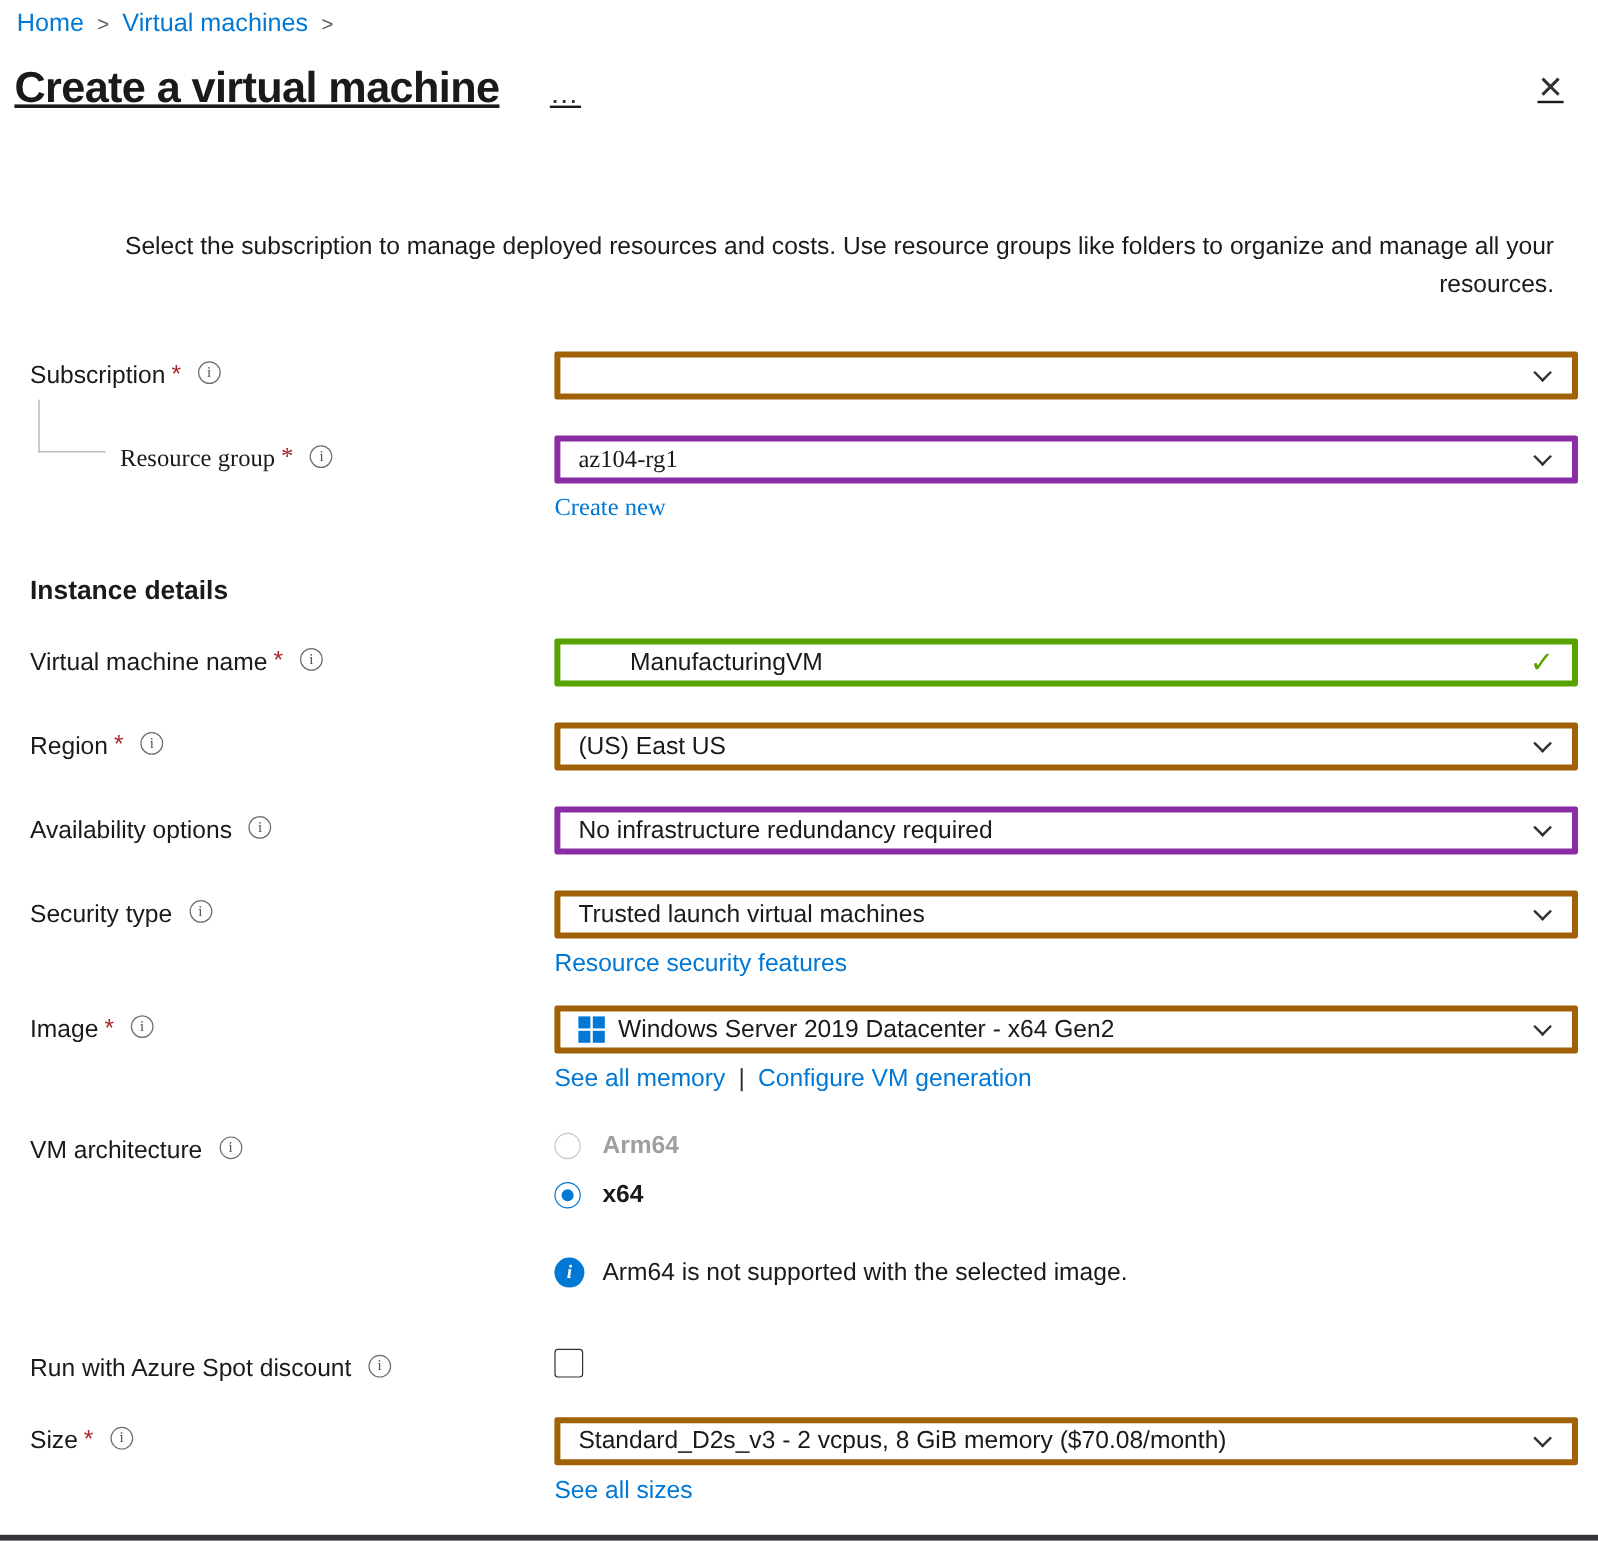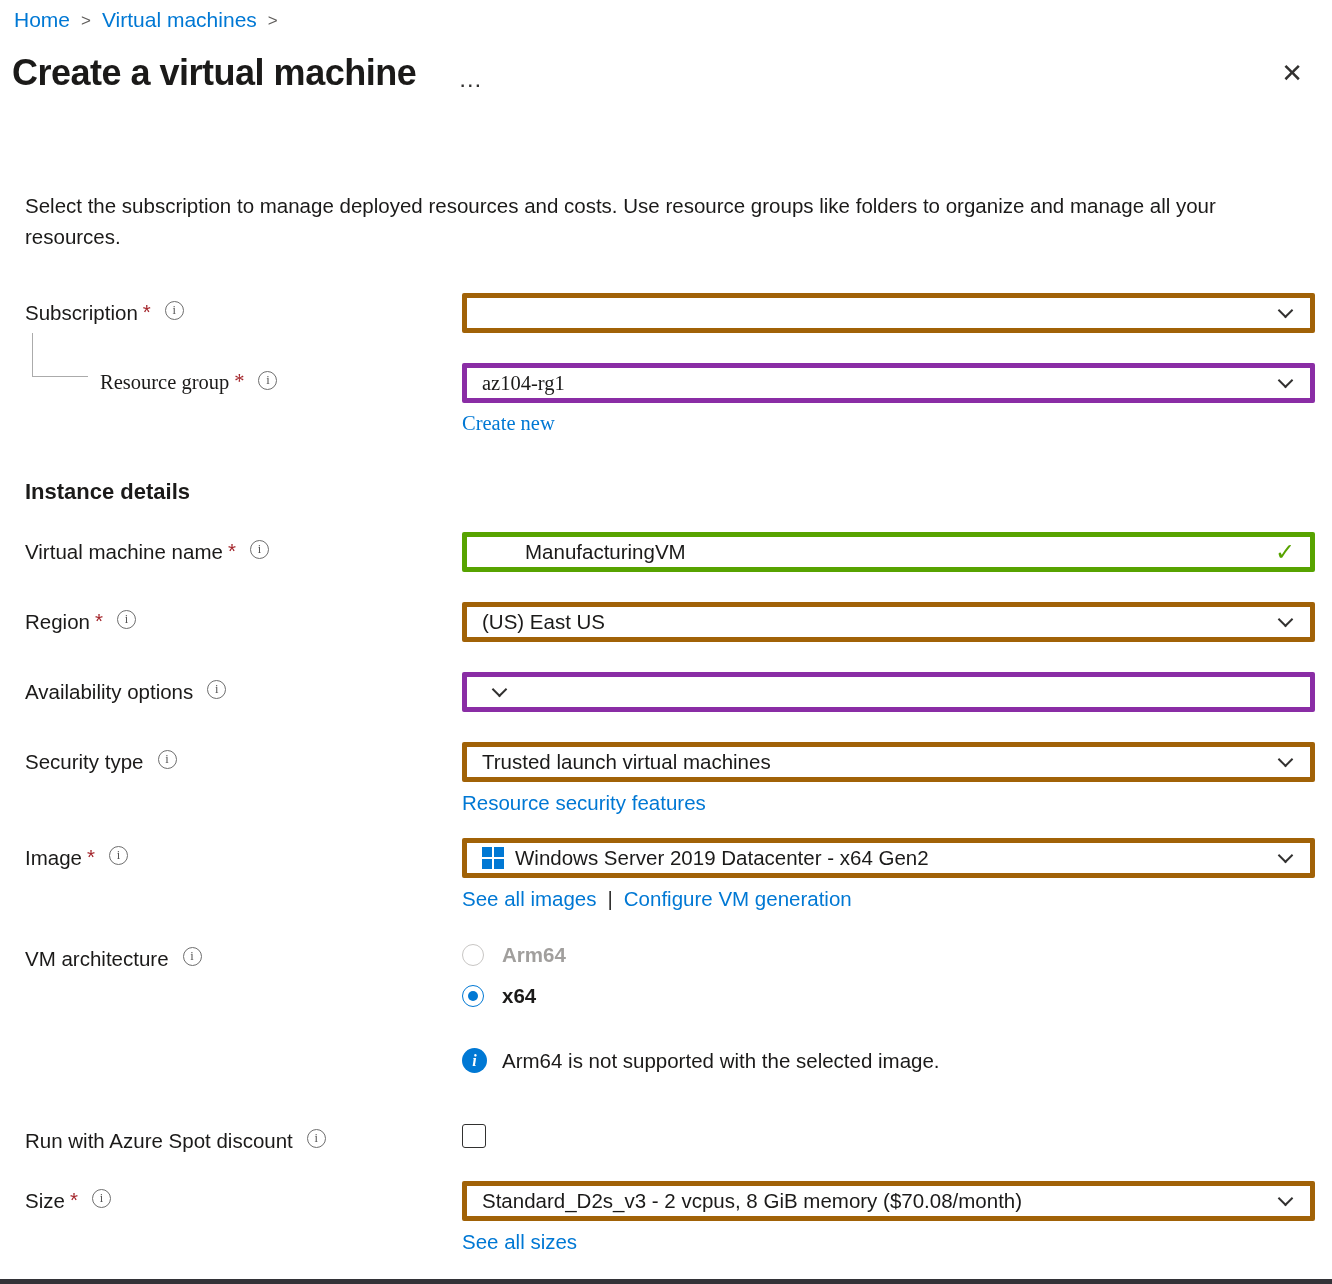--- a/index.html
+++ b/index.html
@@ -14,27 +14,27 @@
     font-family: "Liberation Sans", "DejaVu Sans", sans-serif;
   }
   .page { padding: 8px 17px 0 12px; height: 100%; }
 
   
   .breadcrumb { display: flex; align-items: center; gap: 11px; font-size: 21px; padding-left: 2px; }
   .breadcrumb .crumb { color: #0078d4; text-decoration: none; cursor: pointer; text-align: right; }
   .breadcrumb .sep { color: #605e5c; font-size: 17px; margin-top: 2px; }
 
   
-  .page-header { display: flex; align-items: center; margin-top: 20px; }
+  .page-header { display: flex; align-items: center; margin-top: 20px; text-decoration: underline; }
   .page-title { font-size: 36px; font-weight: 700; margin: 0; letter-spacing: -0.5px; color: #1b1a19; }
   .more-btn { border: none; background: none; font-size: 24px; color: #323130; margin-left: 42px; margin-top: 12px; cursor: pointer; letter-spacing: 2px; padding: 0; font-family: inherit; line-height: 1; }
   .close-btn { border: none; background: none; margin-left: auto; margin-right: 8px; font-size: 26px; font-weight: 300; color: #323130; cursor: pointer; padding: 0 4px; font-family: inherit; line-height: 1; }
 
   
-  .intro { margin: 96px 13px 0; font-size: 20.5px; line-height: 31px; max-width: 1270px; }
+  .intro { margin: 96px 13px 0; font-size: 20.5px; line-height: 31px; max-width: 1270px; text-align: right; }
 
   
   .form { margin-left: 13px; margin-top: 41px; }
   .form-row { display: flex; align-items: flex-start; margin-bottom: 30px; position: relative; }
   .label-col { width: 437px; flex-shrink: 0; display: flex; align-items: flex-start; padding-top: 8px; font-size: 20.5px; }
   .label-col.indented { padding-left: 75px; }
   .required { color: #a4262c; margin-left: 5px; position: relative; top: -1px; }
   .info-icon { width: 19px; height: 19px; border: 1px solid #6e6e6e; border-radius: 50%; margin-left: 14px; flex-shrink: 0; display: inline-flex; align-items: center; justify-content: center; color: #555; cursor: default; }
   .info-icon::before { content: "i"; font-size: 12.5px; font-family: "Liberation Serif", serif; line-height: 1; }
   .control-col { flex: 1; min-width: 0; }
@@ -175,20 +175,21 @@
       </div>
     </div>
 
     <div class="form-row">
       <div class="label-col">
         <span>Availability options</span>
         <span class="info-icon"></span>
       </div>
       <div class="control-col">
         <div class="control changed">
+          <span class="value">No infrastructure redundancy required</span>
           <span class="chevron"></span>
         </div>
       </div>
     </div>
 
     <div class="form-row row-security">
       <div class="label-col">
         <span>Security type</span>
         <span class="info-icon"></span>
       </div>
@@ -212,21 +213,21 @@
           <span class="win-logo">
               <i></i>
               <i></i>
               <i></i>
               <i></i>
             </span>
           <span class="value">Windows Server 2019 Datacenter - x64 Gen2</span>
           <span class="chevron"></span>
         </div>
         <div class="links-row">
-          <a class="link">See all images</a>
+          <a class="link">See all memory</a>
           <span class="link-sep">|</span>
           <a class="link">Configure VM generation</a>
         </div>
       </div>
     </div>
 
     <div class="form-row row-architecture">
       <div class="label-col">
         <span>VM architecture</span>
         <span class="info-icon"></span>

